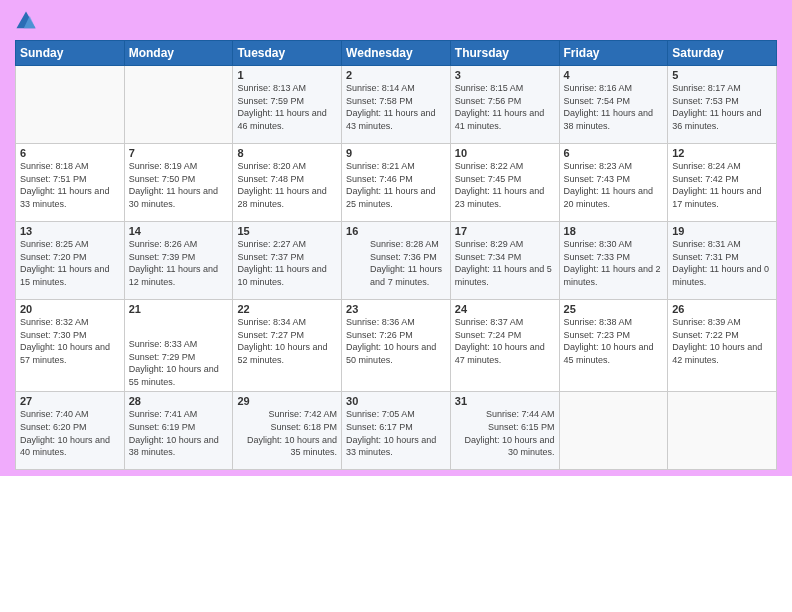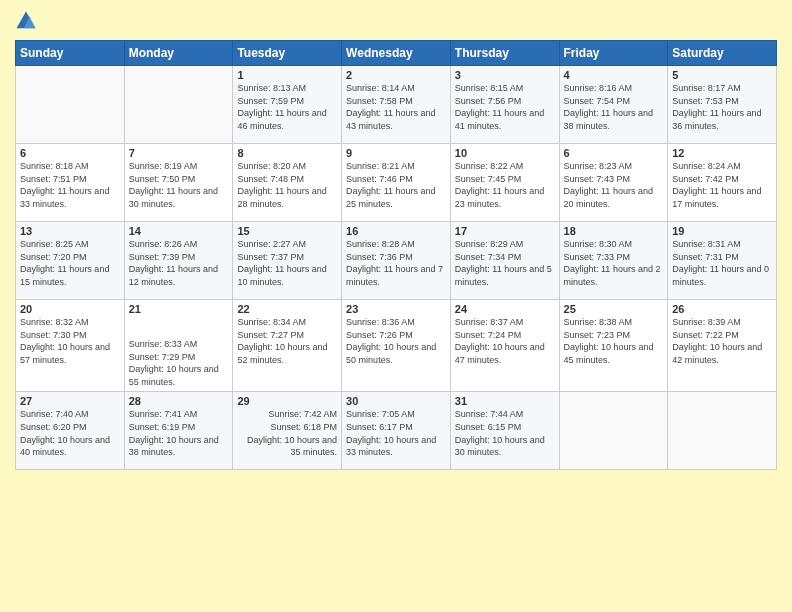--- a/index.html
+++ b/index.html
@@ -5,23 +5,23 @@
     * { box-sizing: border-box; margin: 0; padding: 0; }
     body {
       font-family: Arial, sans-serif;
       background: #fff;
       width: 792px;
       height: 612px;
       overflow: hidden;
     }
     .page {
       width: 792px;
-      height: 612px;
+      height: 476px;
       padding: 10px 15px;
-      background: #fef9c3;
+      background: #f0abfc;
     }
     .header {
       display: flex;
       justify-content: space-between;
       align-items: flex-start;
       margin-bottom: 8px;
     }
     .logo {
       display: flex;
       align-items: center;
@@ -223,21 +223,21 @@
 Daylight: 11 hours and 12 minutes.</div>
           </td>
           <td>
             <span class="day-number">15</span>
             <div class="day-info" style="white-space: pre-line;">Sunrise: 2:27 AM
 Sunset: 7:37 PM
 Daylight: 11 hours and 10 minutes.</div>
           </td>
           <td>
             <span class="day-number">16</span>
-            <div class="day-info" style="white-space: pre-line;">Sunrise: 8:28 AM
+            <div class="day-info" style="white-space: pre-line; margin-left: 24px;">Sunrise: 8:28 AM
 Sunset: 7:36 PM
 Daylight: 11 hours and 7 minutes.</div>
           </td>
           <td>
             <span class="day-number">17</span>
             <div class="day-info" style="white-space: pre-line;">Sunrise: 8:29 AM
 Sunset: 7:34 PM
 Daylight: 11 hours and 5 minutes.</div>
           </td>
           <td>
@@ -317,21 +317,21 @@
 Daylight: 10 hours and 35 minutes.</div>
           </td>
           <td>
             <span class="day-number">30</span>
             <div class="day-info" style="white-space: pre-line;">Sunrise: 7:05 AM
 Sunset: 6:17 PM
 Daylight: 10 hours and 33 minutes.</div>
           </td>
           <td>
             <span class="day-number">31</span>
-            <div class="day-info" style="white-space: pre-line;">Sunrise: 7:44 AM
+            <div class="day-info" style="white-space: pre-line; text-align: right;">Sunrise: 7:44 AM
 Sunset: 6:15 PM
 Daylight: 10 hours and 30 minutes.</div>
           </td>
           <td class="empty-cell"></td>
           <td class="empty-cell"></td>
         </tr>
       </tbody>
   </table>
 </div>
 

